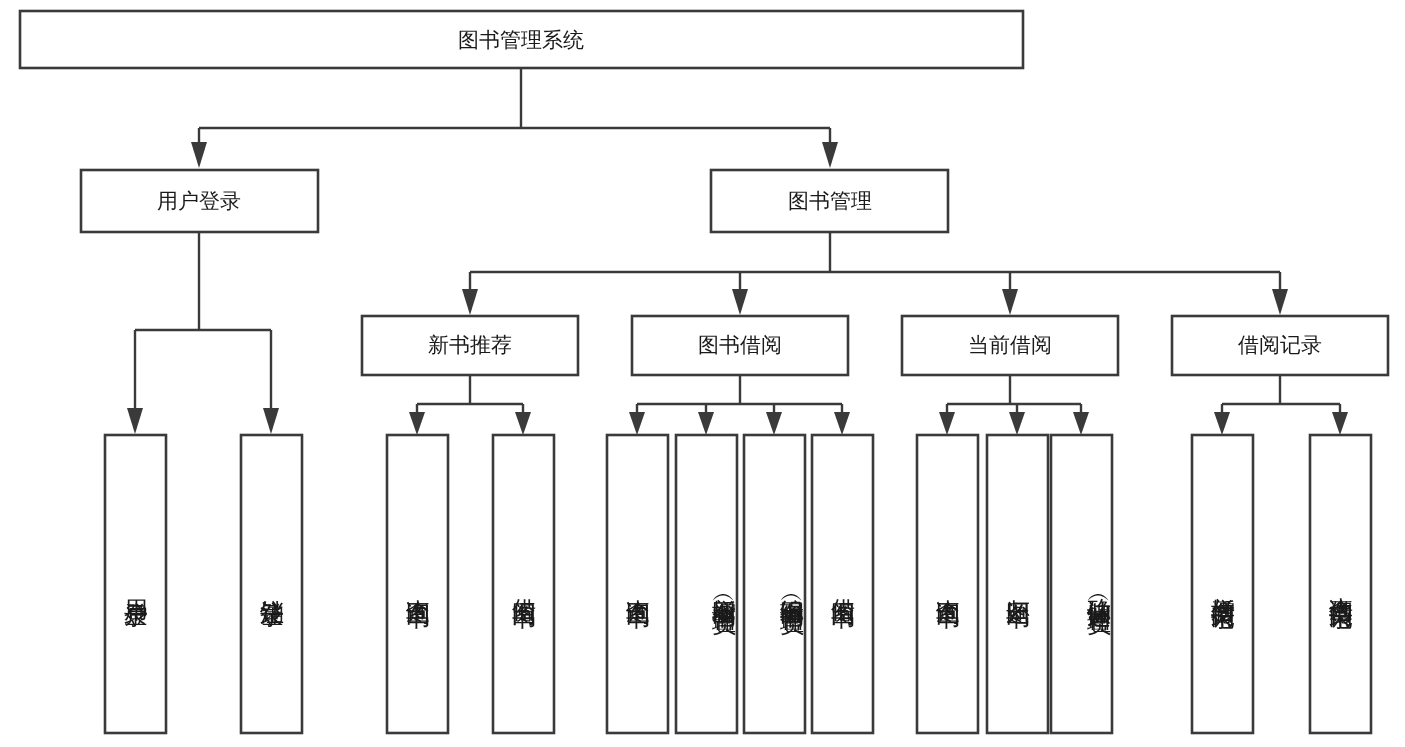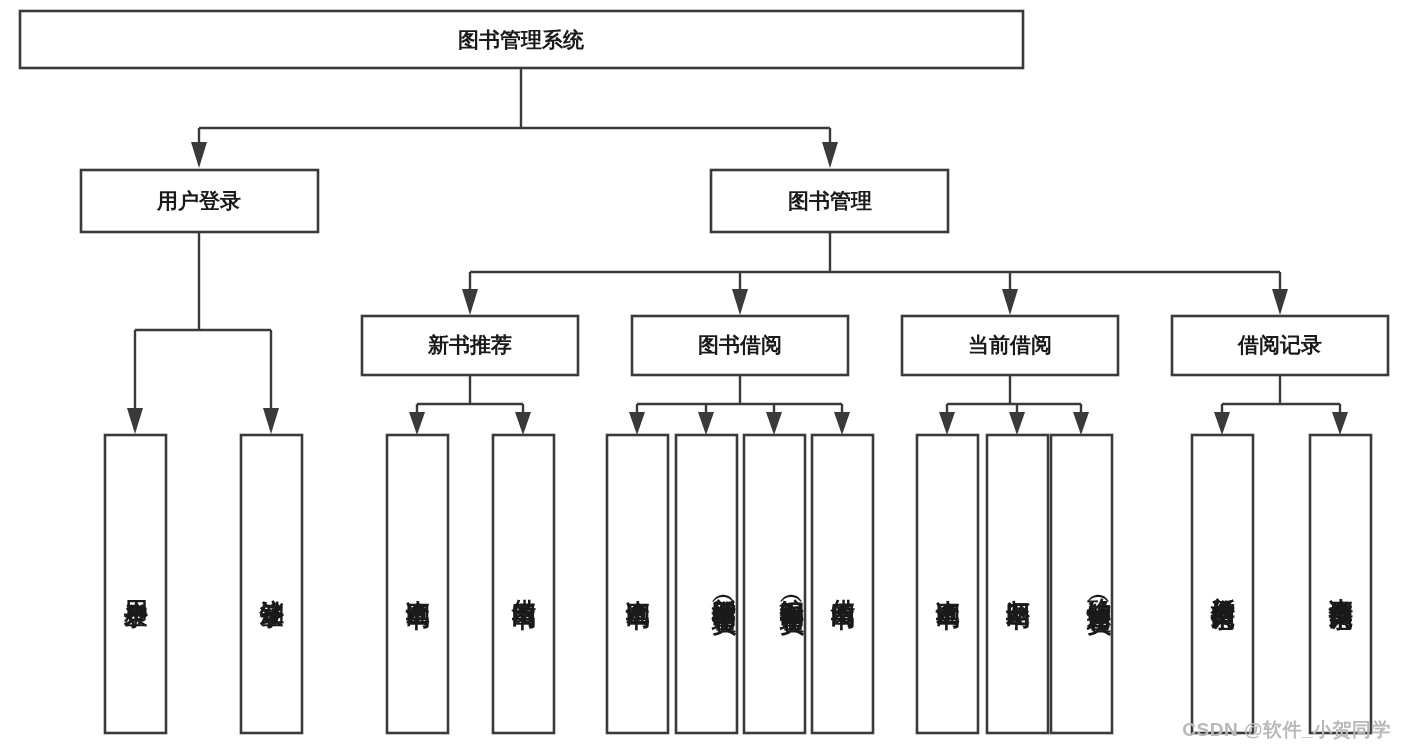--- a/index.html
+++ b/index.html
@@ -10,21 +10,20 @@
   }
   body {
     font-family: "Liberation Sans", "DejaVu Sans", sans-serif;
   }
   #diagram-root {
     position: relative;
     width: 1405px;
     height: 747px;
     background: #ffffff;
     overflow: hidden;
-    font-weight: bold;
   }
   svg#tree-svg {
     position: absolute;
     left: 0;
     top: 0;
     width: 1405px;
     height: 747px;
     display: block;
   }
   .node-box {
@@ -221,15 +220,14 @@
   <div class="leaf-label" style="left:744px; top:435px; width:61px; height:298px; align-items:flex-start; padding-top:8px; box-sizing:border-box;">编辑图书（管理员）</div>
   <div class="leaf-label" style="left:812px; top:435px; width:61px; height:298px;">借阅图书</div>
 
   <div class="leaf-label" style="left:917px; top:435px; width:61px; height:298px;">查询图书</div>
   <div class="leaf-label" style="left:987px; top:435px; width:61px; height:298px;">归还图书</div>
   <div class="leaf-label" style="left:1051px; top:435px; width:61px; height:298px; align-items:flex-start; padding-top:8px; box-sizing:border-box;">确认归还（管理员）</div>
 
   <div class="leaf-label" style="left:1192px; top:435px; width:61px; height:298px;">新增借阅记录</div>
   <div class="leaf-label" style="left:1310px; top:435px; width:61px; height:298px;">查询借阅记录</div>
 
-  <div class="watermark">CSDN @软件_小贺同学</div>
 
 </div>
 
 </body></html>

